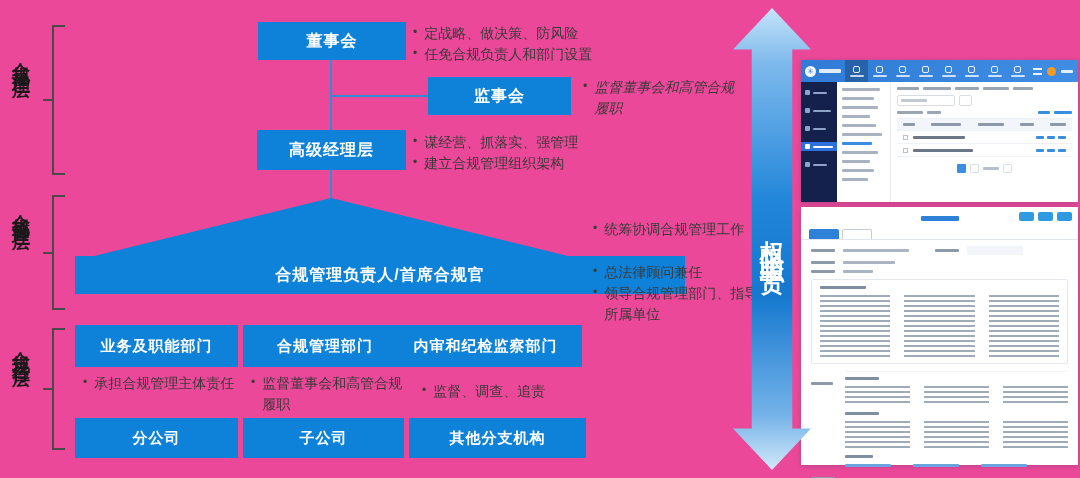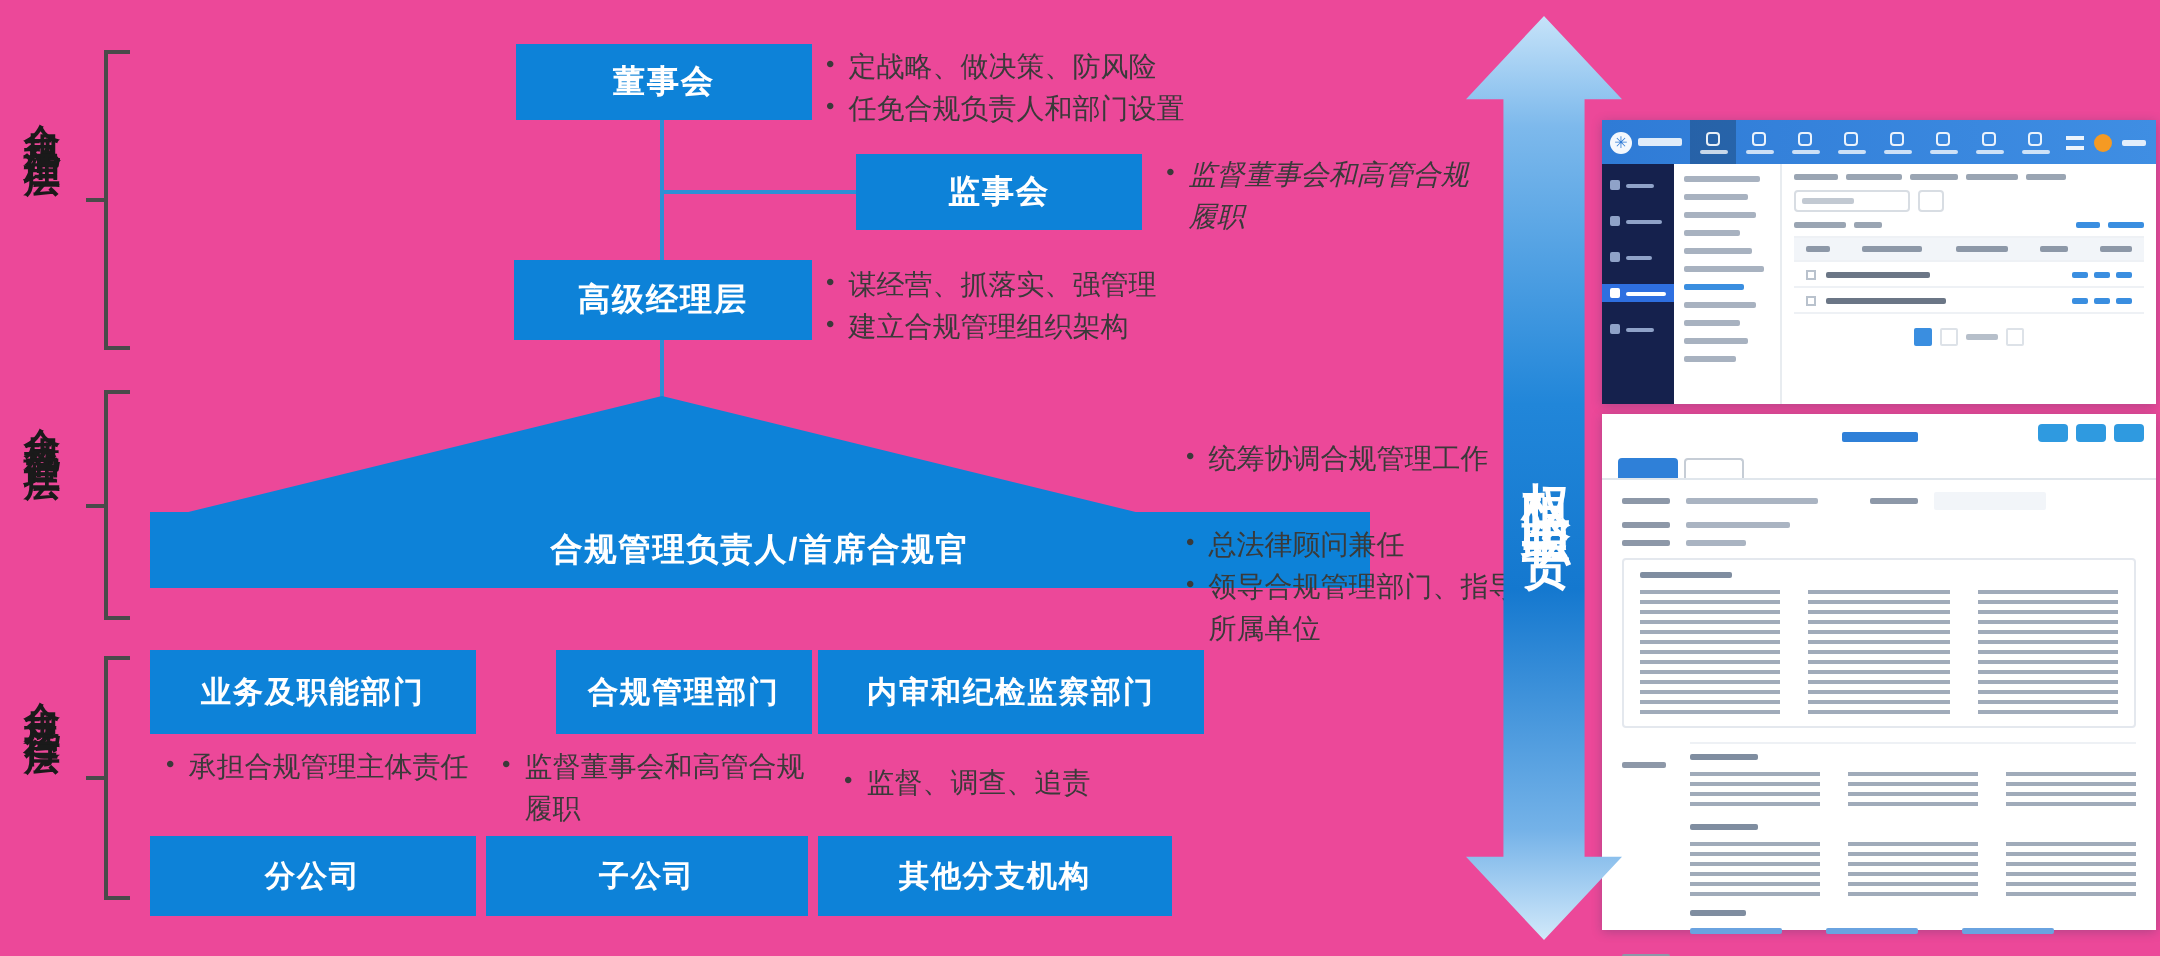--- a/index.html
+++ b/index.html
@@ -145,22 +145,22 @@
 
   <div class="box" style="left:428px; top:77px; width:143px; height:38px; font-size:16px;">监事会</div>
 
   <div class="box" style="left:257px; top:130px; width:149px; height:40px; font-size:16px;">高级经理层</div>
 
   <div class="tri" style="left:86px; top:198px;"></div>
 
   <div class="box" style="left:75px; top:256px; width:610px; height:38px; font-size:16px;">合规管理负责人/首席合规官</div>
 
   <div class="box" style="left:75px; top:325px; width:163px; height:42px; font-size:15px;">业务及职能部门</div>
-  <div class="box" style="left:243px; top:325px; width:128px; height:42px; font-size:15px;margin-left:35px;">合规管理部门</div>
-  <div class="box" style="left:409px; top:325px; width:193px; height:42px; font-size:15px;">内审和纪检监察部门</div>
+  <div class="box" style="left:243px; top:325px; width:164px; height:42px; font-size:15px;">合规管理部门</div>
+  <div class="box" style="left:389px; top:325px; width:193px; height:42px; font-size:15px;">内审和纪检监察部门</div>
 
   <div class="box" style="left:75px; top:418px; width:163px; height:40px; font-size:15px;">分公司</div>
   <div class="box" style="left:243px; top:418px; width:161px; height:40px; font-size:15px;">子公司</div>
   <div class="box" style="left:409px; top:418px; width:177px; height:40px; font-size:15px;">其他分支机构</div>
 
   <div class="bullets" style="left:413px; top:23px; width:212px;">
     <div class="bullet">
         <span>定战略、做决策、防风险</span>
       </div>
     <div class="bullet">

